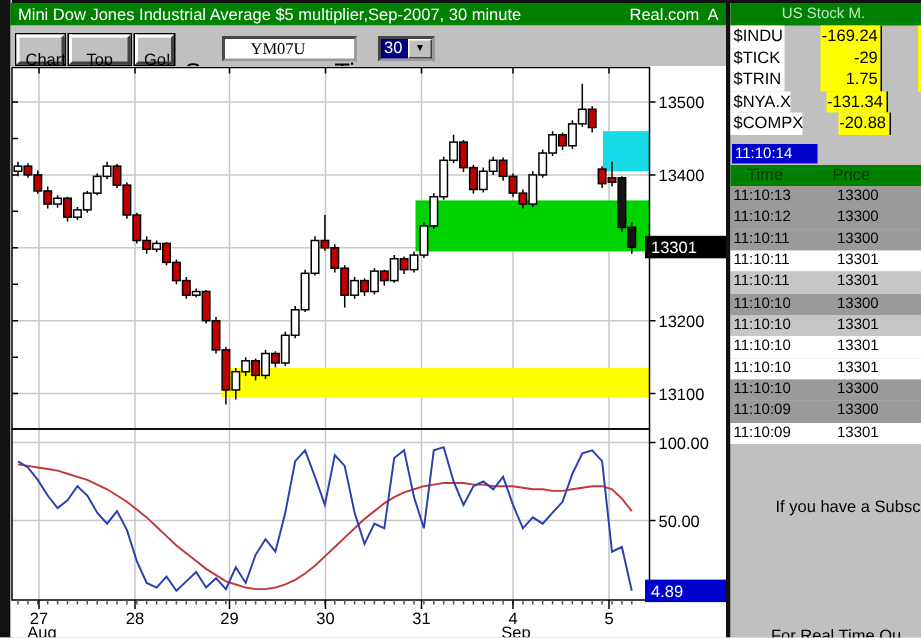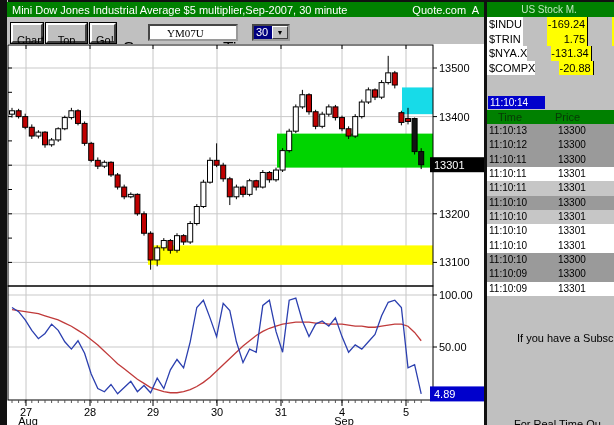--- a/index.html
+++ b/index.html
@@ -54,21 +54,21 @@
   svg text{font-family:"Liberation Sans",sans-serif;}
 </style>
 </head>
 <body>
 
 <div class="abs" id="top-edge"></div>
 <div class="abs" id="left-edge"></div>
 
 <div class="abs" id="titlebar">
   <span>Mini Dow Jones Industrial Average $5 multiplier,Sep-2007, 30 minute</span>
-  <span>Quote.com  A</span>
+  <span>Real.com  A</span>
 </div>
 
 <div class="abs" id="toolbar">
   <div class="btn" id="btn-chart">Chart</div>
   <div class="btn" id="btn-top10">Top 10</div>
   <div class="btn" id="btn-go">Go!</div>
   <span class="tool-label" id="sym-label">Sym</span>
   <input id="sym-input" value="YM07U" style="">
   <span class="tool-label" id="time-label">Time</span>
   <div id="time-dd">
@@ -358,20 +358,25 @@
 
 <div class="abs" id="quote-panel">
   <div id="qp-header">US Stock M.</div>
   <div id="qp-rows">
       <div class="q-row">
         <div class="q-sym">$INDU</div>
         <div class="q-val">-169.24</div>
         <div class="q-sliver"></div>
       </div>
       <div class="q-row">
+        <div class="q-sym">$TICK</div>
+        <div class="q-val">-29</div>
+        <div class="q-sliver"></div>
+      </div>
+      <div class="q-row">
         <div class="q-sym">$TRIN</div>
         <div class="q-val">1.75</div>
         <div class="q-sliver"></div>
       </div>
       <div class="q-row">
         <div class="q-sym">$NYA.X</div>
         <div class="q-val">-131.34</div>
         <div class="q-sliver"></div>
       </div>
       <div class="q-row">

